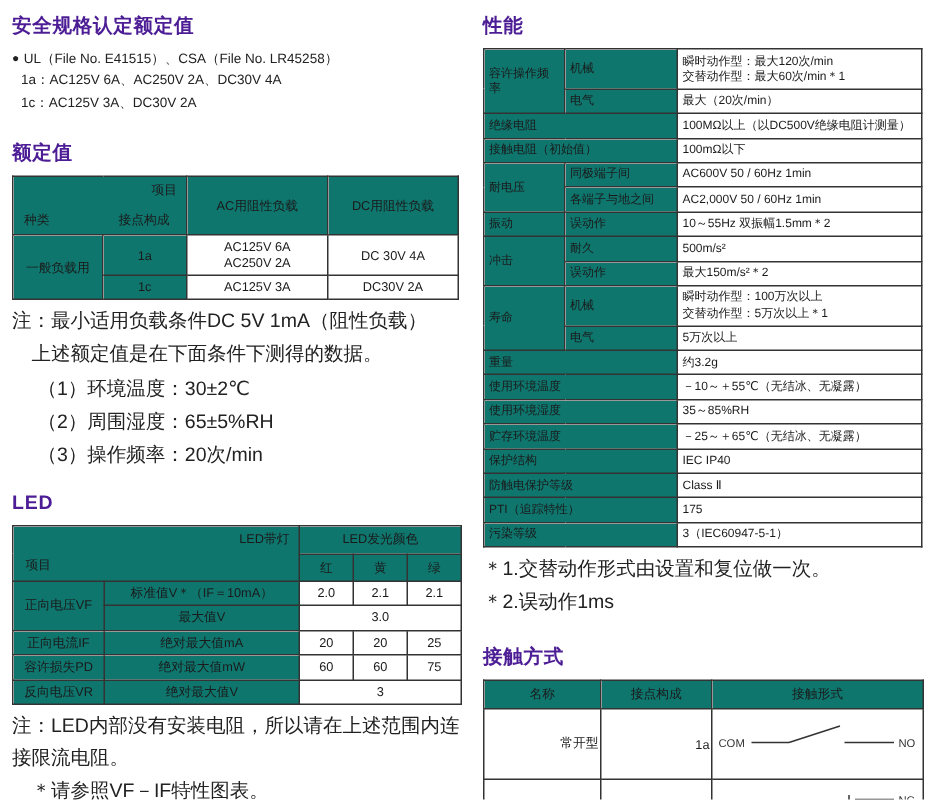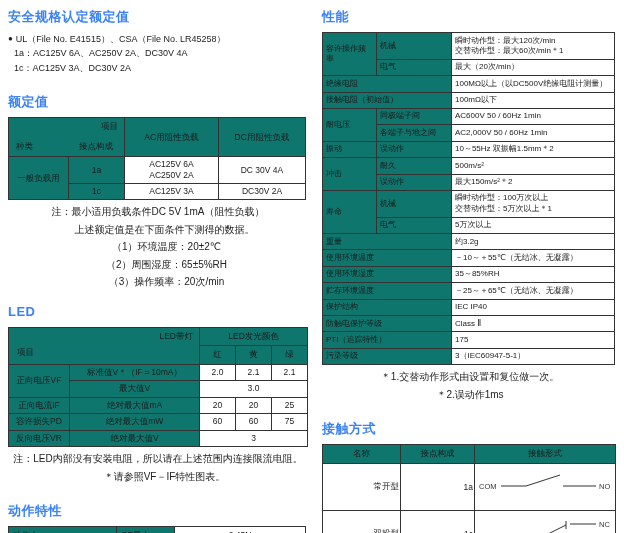--- a/index.html
+++ b/index.html
@@ -4,21 +4,21 @@
 <style>
   html,body{margin:0;padding:0;}
   body{
     width:624px;height:533px;background:#ffffff;position:relative;
     font-family:"Liberation Sans","DejaVu Sans",sans-serif;color:#1a1a1a;
     -webkit-font-smoothing:antialiased;
   }
   .col{position:absolute;top:6px;}
   .col-left{left:8px;width:300px;}
   .col-right{left:322px;width:296px;}
-  .sec-title{font-size:13px;font-weight:bold;color:#3b82f6;margin:2px 0 6px 0;letter-spacing:.5px;}
+  .sec-title{font-size:13px;font-weight:bold;color:#4c1d95;margin:2px 0 6px 0;letter-spacing:.5px;}
   .mt-lg{margin-top:18px;}
   .mt-md{margin-top:14px;}
   
   .safety-line{font-size:9px;line-height:1.6;color:#222;display:flex;align-items:flex-start;}
   .bullet{font-size:8px;margin-right:3px;line-height:1.8;}
   .safety-sub{font-size:9px;line-height:1.6;color:#222;margin-left:6px;}
   
   table{border-collapse:collapse;table-layout:fixed;}
   td,th{border:1px solid #333;font-weight:normal;vertical-align:middle;overflow:hidden;}
   table{border:1.5px solid #333;}
@@ -45,21 +45,21 @@
   .t-motion .val{text-align:center;}
   
   .t-perf{width:292px;font-size:8px;margin-top:2px;}
   .t-perf td{padding:2.5px 3px;line-height:1.3;text-align:left;}
   
   .t-contact{width:293px;font-size:8.5px;margin-top:2px;}
   .t-contact th{padding:3px 2px;text-align:center;}
   .t-contact td{text-align:right;}
   .diag-cell{height:44px;}
   
-  .note{font-size:10px;line-height:1.55;color:#222;margin-top:4px;text-align:center;}
+  .note{font-size:13px;line-height:1.55;color:#222;margin-top:4px;}
   .note-ind1{margin-left:13px;}
   .note-ind2{margin-left:17px;}
   .note-tight{margin-top:2px;}
   svg text{font-family:"Liberation Sans","DejaVu Sans",sans-serif;}
 </style>
 </head>
 <body>
 
 <div class="col col-left">
 
@@ -103,21 +103,21 @@
       </tr>
       <tr>
         <td class="hd">1c</td>
         <td>AC125V 3A</td>
         <td>DC30V 2A</td>
       </tr>
     </tbody>
       </table>
     <div class="note">注：最小适用负载条件DC 5V 1mA（阻性负载）</div>
     <div class="note note-tight note-ind1">上述额定值是在下面条件下测得的数据。</div>
-    <div class="note note-tight note-ind2">（1）环境温度：20±2℃</div>
+    <div class="note note-tight note-ind2">（1）环境温度：30±2℃</div>
     <div class="note note-tight note-ind2">（2）周围湿度：65±5%RH</div>
     <div class="note note-tight note-ind2">（3）操作频率：20次/min</div>
   </div>
 
   <div>
     <div class="sec-title mt-md">LED</div>
     <table class="t-led">
       <colgroup>
           <col style="width:61px">
           <col style="width:130px">

